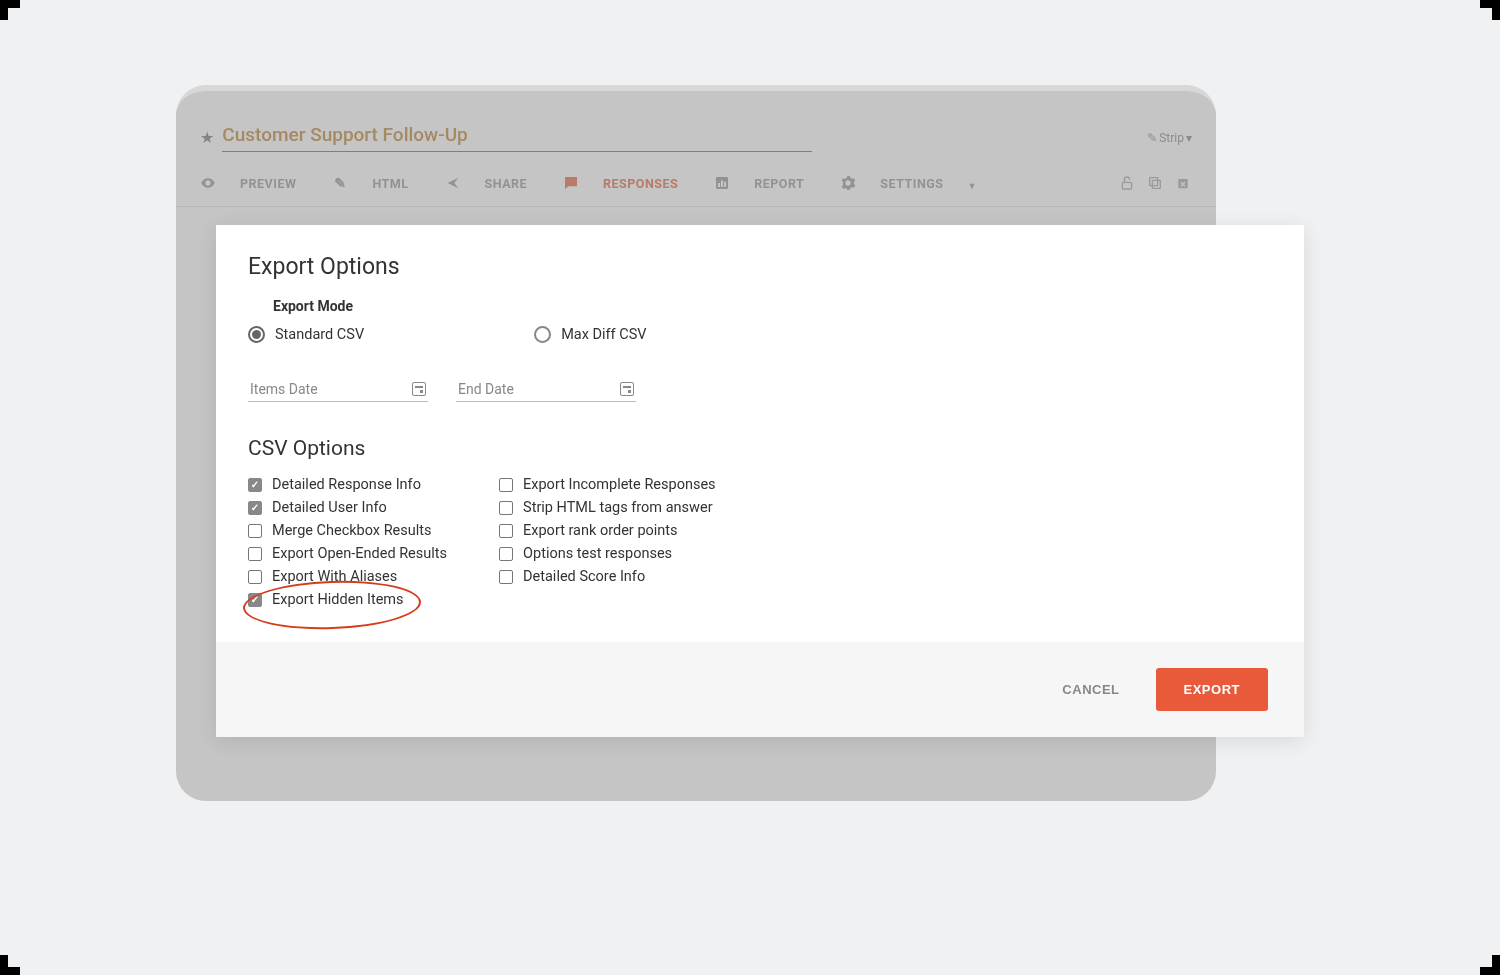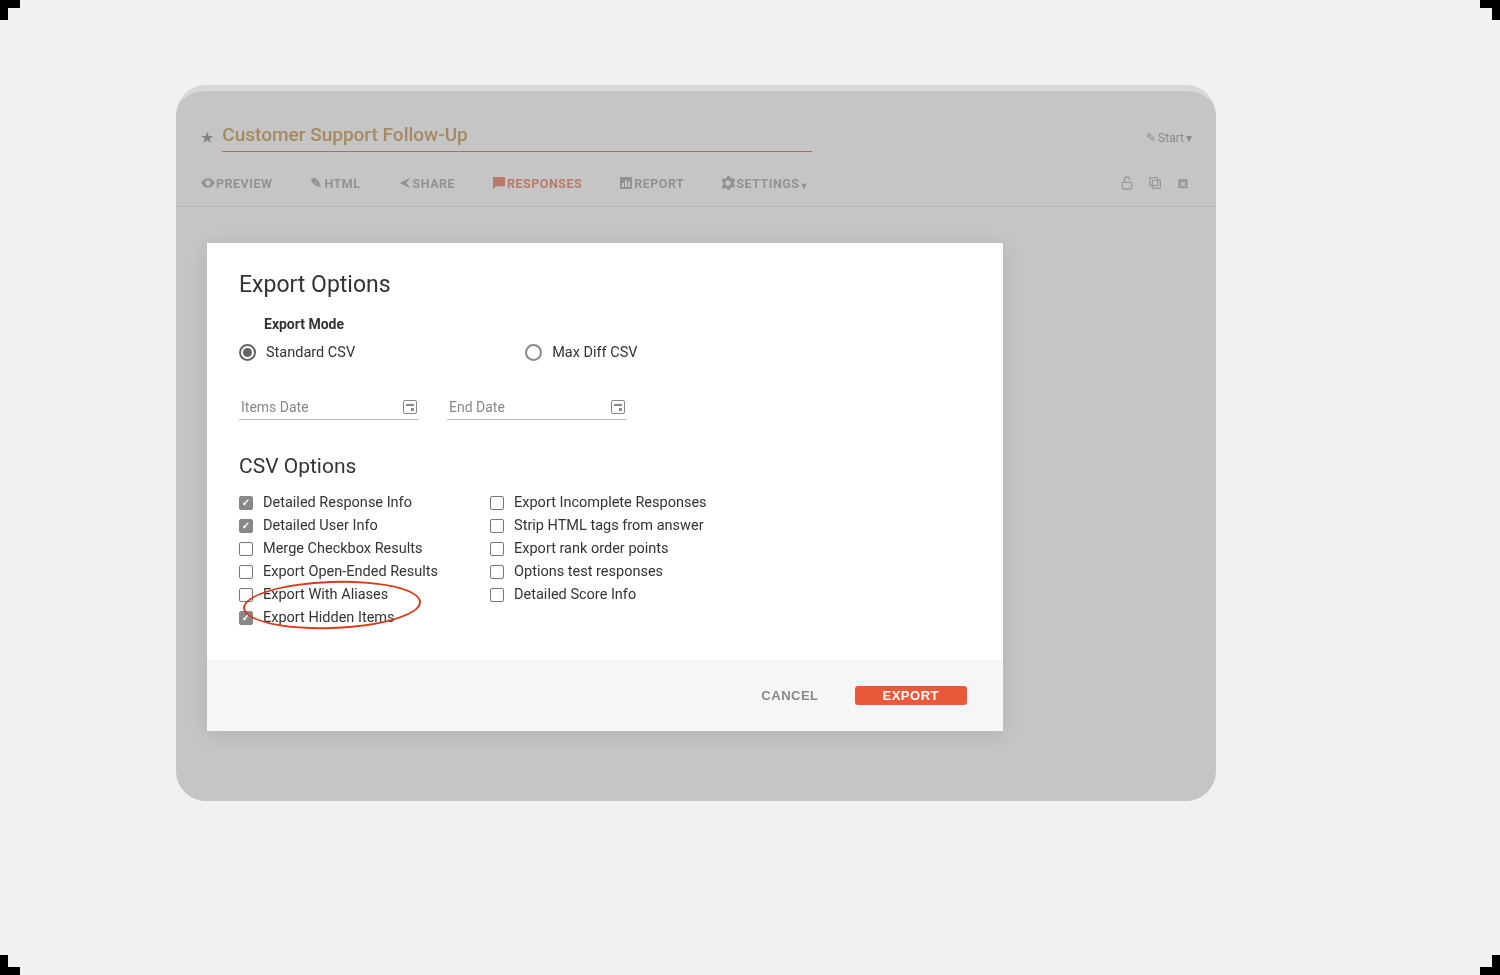--- a/index.html
+++ b/index.html
@@ -38,41 +38,40 @@
 .star-icon { color: #555; font-size: 16px; margin-right: 8px; }
 .title { font-size: 19px; color: #a16207; font-weight: 500; flex: 0 0 auto; padding-bottom: 5px; border-bottom: 1px solid #b91c1c; width: 590px;}
 .draft-badge { margin-left: auto; color: #666; font-size: 12px; display: flex; align-items: center; gap: 2px;}
 
 .toolbar {
   display: flex; align-items: center;
   padding: 14px 24px;
   border-bottom: 1px solid #ccc;
 }
 .tool-item {
-  display: flex; align-items: flex-end; gap: 0;
+  display: flex; align-items: flex-end; gap: 24px;
   margin-right: 36px;
   font-size: 12.5px; font-weight: 700;
   letter-spacing: 0.5px;
   color: #777;
   cursor: pointer;
 }
 .tool-item.active { color: #c9411b; }
 .tool-item .icon { font-size: 14px; display:inline-flex; align-items:center; justify-content:center; width:16px;height:16px;}
 .tool-actions { margin-left: auto; display: flex; gap: 10px; color: #888; }
 .tool-actions .icon { width:18px; height:18px; display:inline-flex; align-items:center; justify-content:center;}
 
 
 .modal {
   position: absolute;
-  left: 207px; top: 225px;
-  width: 796px;
+  left: 216px; top: 225px;
+  width: 1088px;
   background: #fff;
   box-shadow: 0 4px 20px rgba(0,0,0,0.1);
   z-index: 10;
-  margin-top: 18px;
 }
 .modal-body { padding: 28px 32px 34px 32px; }
 .modal h2 { font-size: 23px; font-weight: 400; color: #333; margin-bottom: 18px;}
 .modal .section-label { font-size: 14px; font-weight: 700; color: #333; margin-bottom: 12px; padding-left: 25px;}
 .radio-row { display: flex; gap: 170px; margin-bottom: 34px;}
 .radio-item { display: flex; align-items: center; gap: 10px; font-size: 14.5px; color: #333; cursor:pointer;}
 .radio-circle {
   width: 17px; height: 17px; border: 2px solid #888; border-radius: 50%;
   display: inline-flex; align-items: center; justify-content: center;
 }
@@ -120,38 +119,38 @@
   background: #f6f6f6;
   padding: 26px 36px;
   display: flex; justify-content: flex-end; align-items: center; gap: 36px;
 }
 .btn-cancel {
   background: none; border: none; color: #888; font-size: 13px; font-weight: 700;
   letter-spacing: 0.5px; cursor: pointer;
 }
 .btn-export {
   background: #e85a3a; border: none; color: #fff; font-size: 13px; font-weight: 700;
-  letter-spacing: 0.5px; padding: 2px 28px; border-radius: 3px; cursor: pointer;
+  letter-spacing: 0.5px; padding: 14px 28px; border-radius: 3px; cursor: pointer;
 }
 </style>
 </head>
 <body>
 
 <div class="corner tl"></div>
 <div class="corner tr"></div>
 <div class="corner bl"></div>
 <div class="corner br"></div>
 
 <div class="window">
   <div class="header">
     <span class="star-icon">★</span>
     <span class="title">Customer Support Follow-Up</span>
     <span class="draft-badge">
       <span>✎</span>
-      <span>Start</span>
+      <span>Strip</span>
       <span>▾</span>
     </span>
   </div>
 
   <div class="toolbar">
     <div class="tool-item">
       <span class="icon">
         <svg viewBox="0 0 24 24" width="16" height="16" fill="#777">
             <path d="M12 5c-7 0-10 7-10 7s3 7 10 7 10-7 10-7-3-7-10-7zm0 11a4 4 0 110-8 4 4 0 010 8z"></path>
           </svg>

